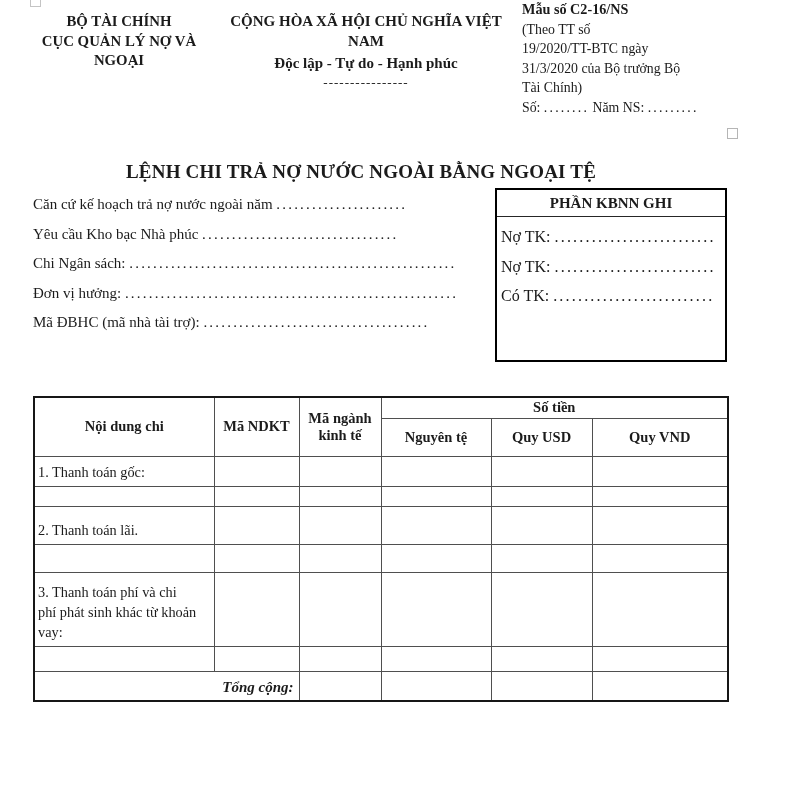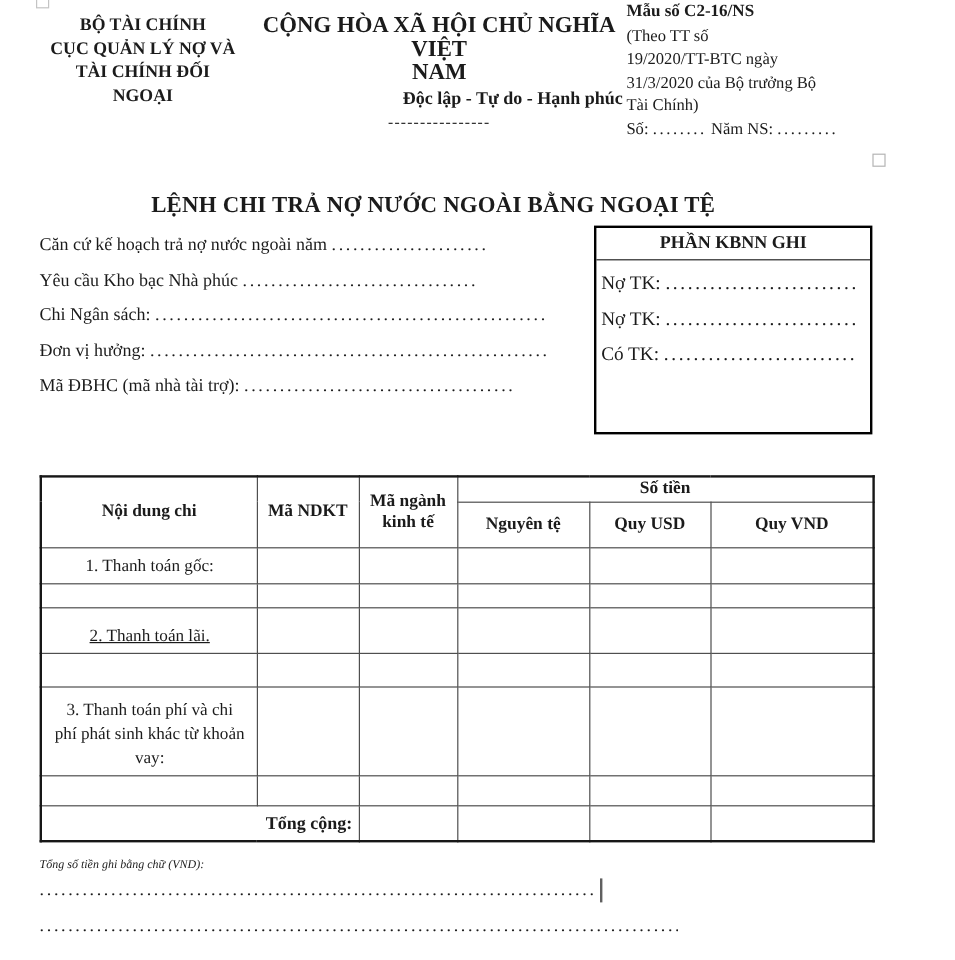--- a/index.html
+++ b/index.html
@@ -1,27 +1,27 @@
 <!DOCTYPE html>
 <html><head>
 <meta charset="utf-8">
 <style>
   html,body{margin:0;padding:0;background:#ffffff;}
   .page{
-    position:relative;width:796px;height:800px;background:#ffffff;
+    position:relative;width:796px;height:702px;background:#ffffff;
     font-family:"Liberation Serif", serif;color:#1b1b1b;overflow:hidden;
   }
   .abs{position:absolute;}
 
   
   .hdr-left{left:30px;top:12px;width:178px;text-align:center;
     font-weight:bold;font-size:14.8px;line-height:19.5px;}
   .hdr-center{left:213px;top:12px;width:306px;text-align:center;}
-  .hc-main{font-weight:bold;font-size:19px;line-height:19.5px;}
-  .hc-motto{font-weight:bold;font-size:15px;line-height:19.5px;margin-top:3px;text-align:right;}
+  .hc-main{font-weight:bold;font-size:15px;line-height:19.5px;}
+  .hc-motto{font-weight:bold;font-size:15px;line-height:19.5px;margin-top:3px;}
   .hc-divider{font-size:13px;line-height:14px;letter-spacing:1px;margin-top:2px;}
   .hdr-right{left:522px;top:0;width:218px;
     font-size:13.8px;line-height:19.5px;}
   .hr-formno{font-weight:bold;font-size:14.2px;}
 
   
   .sq-top{left:30px;top:-5px;width:9px;height:10px;border:1px solid #c4c4c4;}
   .sq-right{left:727px;top:128px;width:9px;height:9px;border:1px solid #b5b5b5;}
 
   
@@ -41,47 +41,46 @@
   .kbnn-lines{padding:5px 4px 0 4px;font-size:16px;}
   .kline{height:29.6px;line-height:29.6px;white-space:nowrap;overflow:hidden;}
 
   
   .form-table{left:33px;top:396px;border-collapse:collapse;table-layout:fixed;
     width:694px;border:2px solid #171717;}
   .form-table td{border:1px solid #4f4f4f;padding:0;overflow:hidden;}
   .th{font-weight:bold;font-size:14.5px;text-align:center;vertical-align:middle;
     line-height:17px;}
   .lbl{font-size:14.3px;vertical-align:bottom;padding:0 2px 4px 3px !important;
-    line-height:20px;white-space:pre-line;text-align:center;}
+    line-height:20px;white-space:pre-line;}
   .total-cell{font-weight:bold;font-size:15px;text-align:right;
     vertical-align:bottom;padding:0 5px 4px 0 !important;}
   .hr1{height:21px;} .hr2{height:38px;}
-  .r0{height:30px;} .r1{height:20px;} .r2{height:38px;text-decoration:underline;}
-  .r3{height:28px;} .r4{height:74px;} .r5{height:25px;} .r6{height:30px;}
+  .r0{height:30px;} .r1{height:20px;} .r2{height:38px;}
+  .r3{height:28px;} .r4{height:74px;} .r5{height:25px;} .r6{height:30px;font-style:italic;}
 
   
   .amount-label{left:33px;top:711px;font-style:italic;font-size:10px;line-height:20px;}
   .dotline{left:33px;font-size:15px;line-height:20px;white-space:nowrap;}
   .dl1{top:732px;} .dl2{top:762px;}
   .dotclip{display:inline-block;overflow:hidden;white-space:nowrap;vertical-align:bottom;}
   .dc1{width:464px;} .dc2{width:532px;}
   .cursor{display:inline-block;width:2px;height:20px;background:#606060;
     vertical-align:bottom;margin-left:3px;}
 </style>
 </head>
 <body>
 
 <div class="page">
 
   <div class="abs sq-top"></div>
 
   <div class="abs hdr-left">
     <div>BỘ TÀI CHÍNH</div>
     <div>CỤC QUẢN LÝ NỢ VÀ</div>
-    <div>TÀI CHÍNH ĐỐI</div>
     <div>NGOẠI</div>
   </div>
 
   <div class="abs hdr-center">
     <div class="hc-main">CỘNG HÒA XÃ HỘI CHỦ NGHĨA VIỆT</div>
     <div class="hc-main">NAM</div>
     <div class="hc-motto">Độc lập - Tự do - Hạnh phúc</div>
     <div class="hc-divider">----------------</div>
   </div>
 

